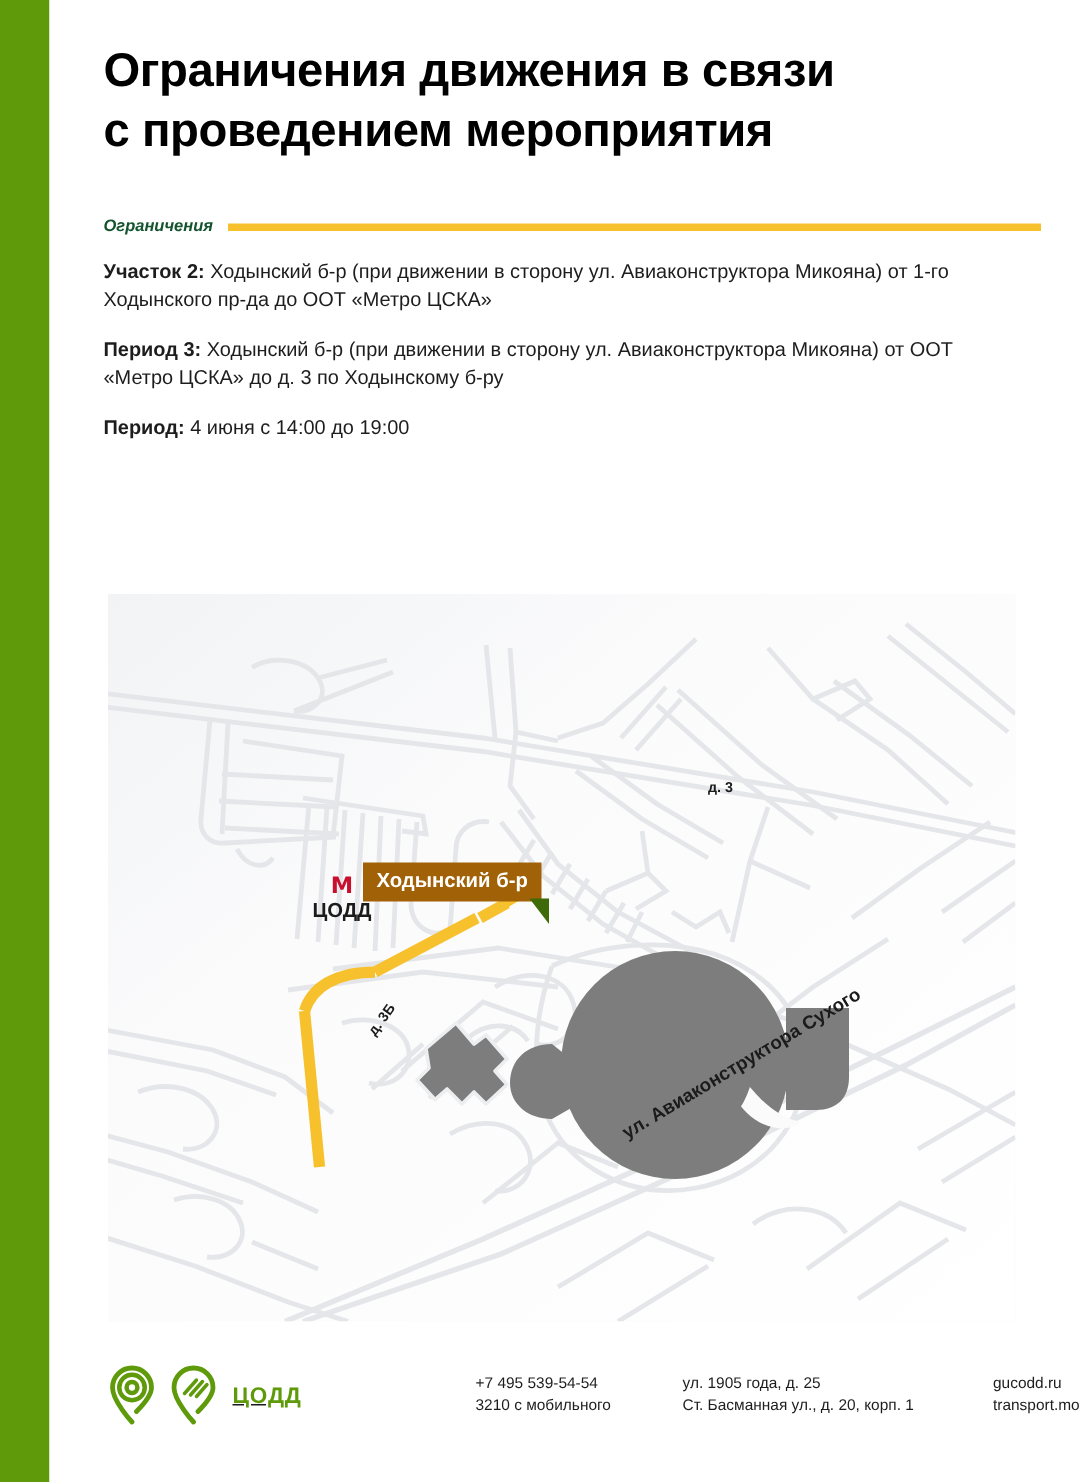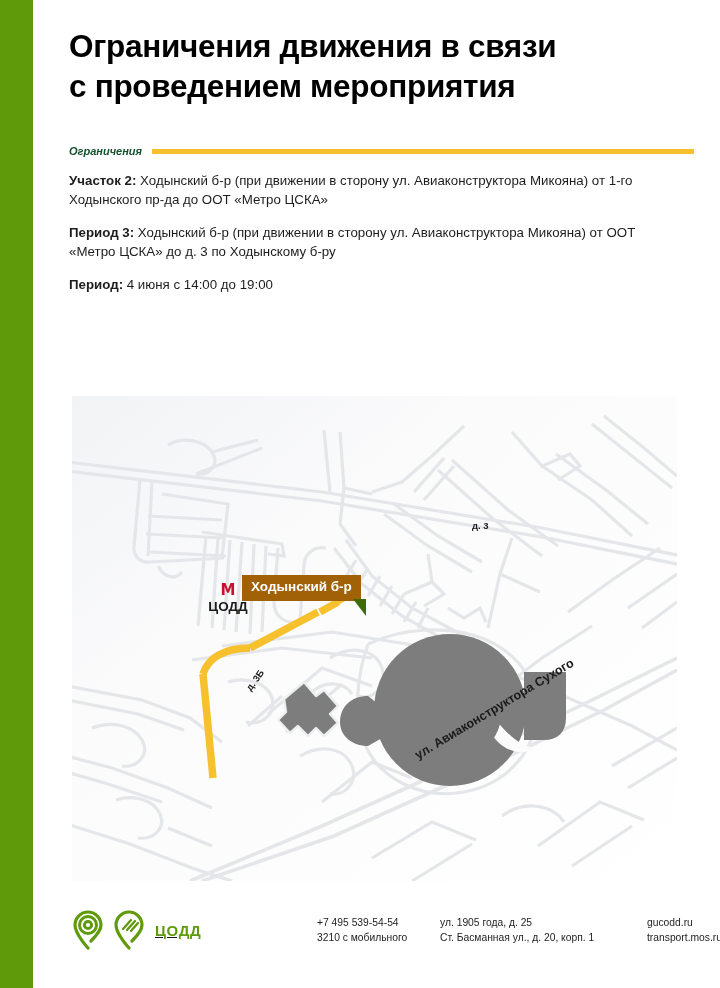--- a/index.html
+++ b/index.html
@@ -202,21 +202,21 @@
     position: absolute;
     left: 248px;
     top: 10px;
     display: flex;
     font-size: 10.3px;
     line-height: 1.42;
     color: #1d1d1d;
   }
   .contact-col { white-space: nowrap; }
   .contact-col.c1 { width: 123px; text-align: left; }
-  .contact-col.c2 { width: 194px; }
+  .contact-col.c2 { width: 194px; margin-left: 15px; }
   .contact-col.c3 { margin-left: 13px; }
   .contact-line { display: block; }
 </style>
 </head>
 <body>
 
 <div class="left-stripe"></div>
 
 <div class="page">
 

